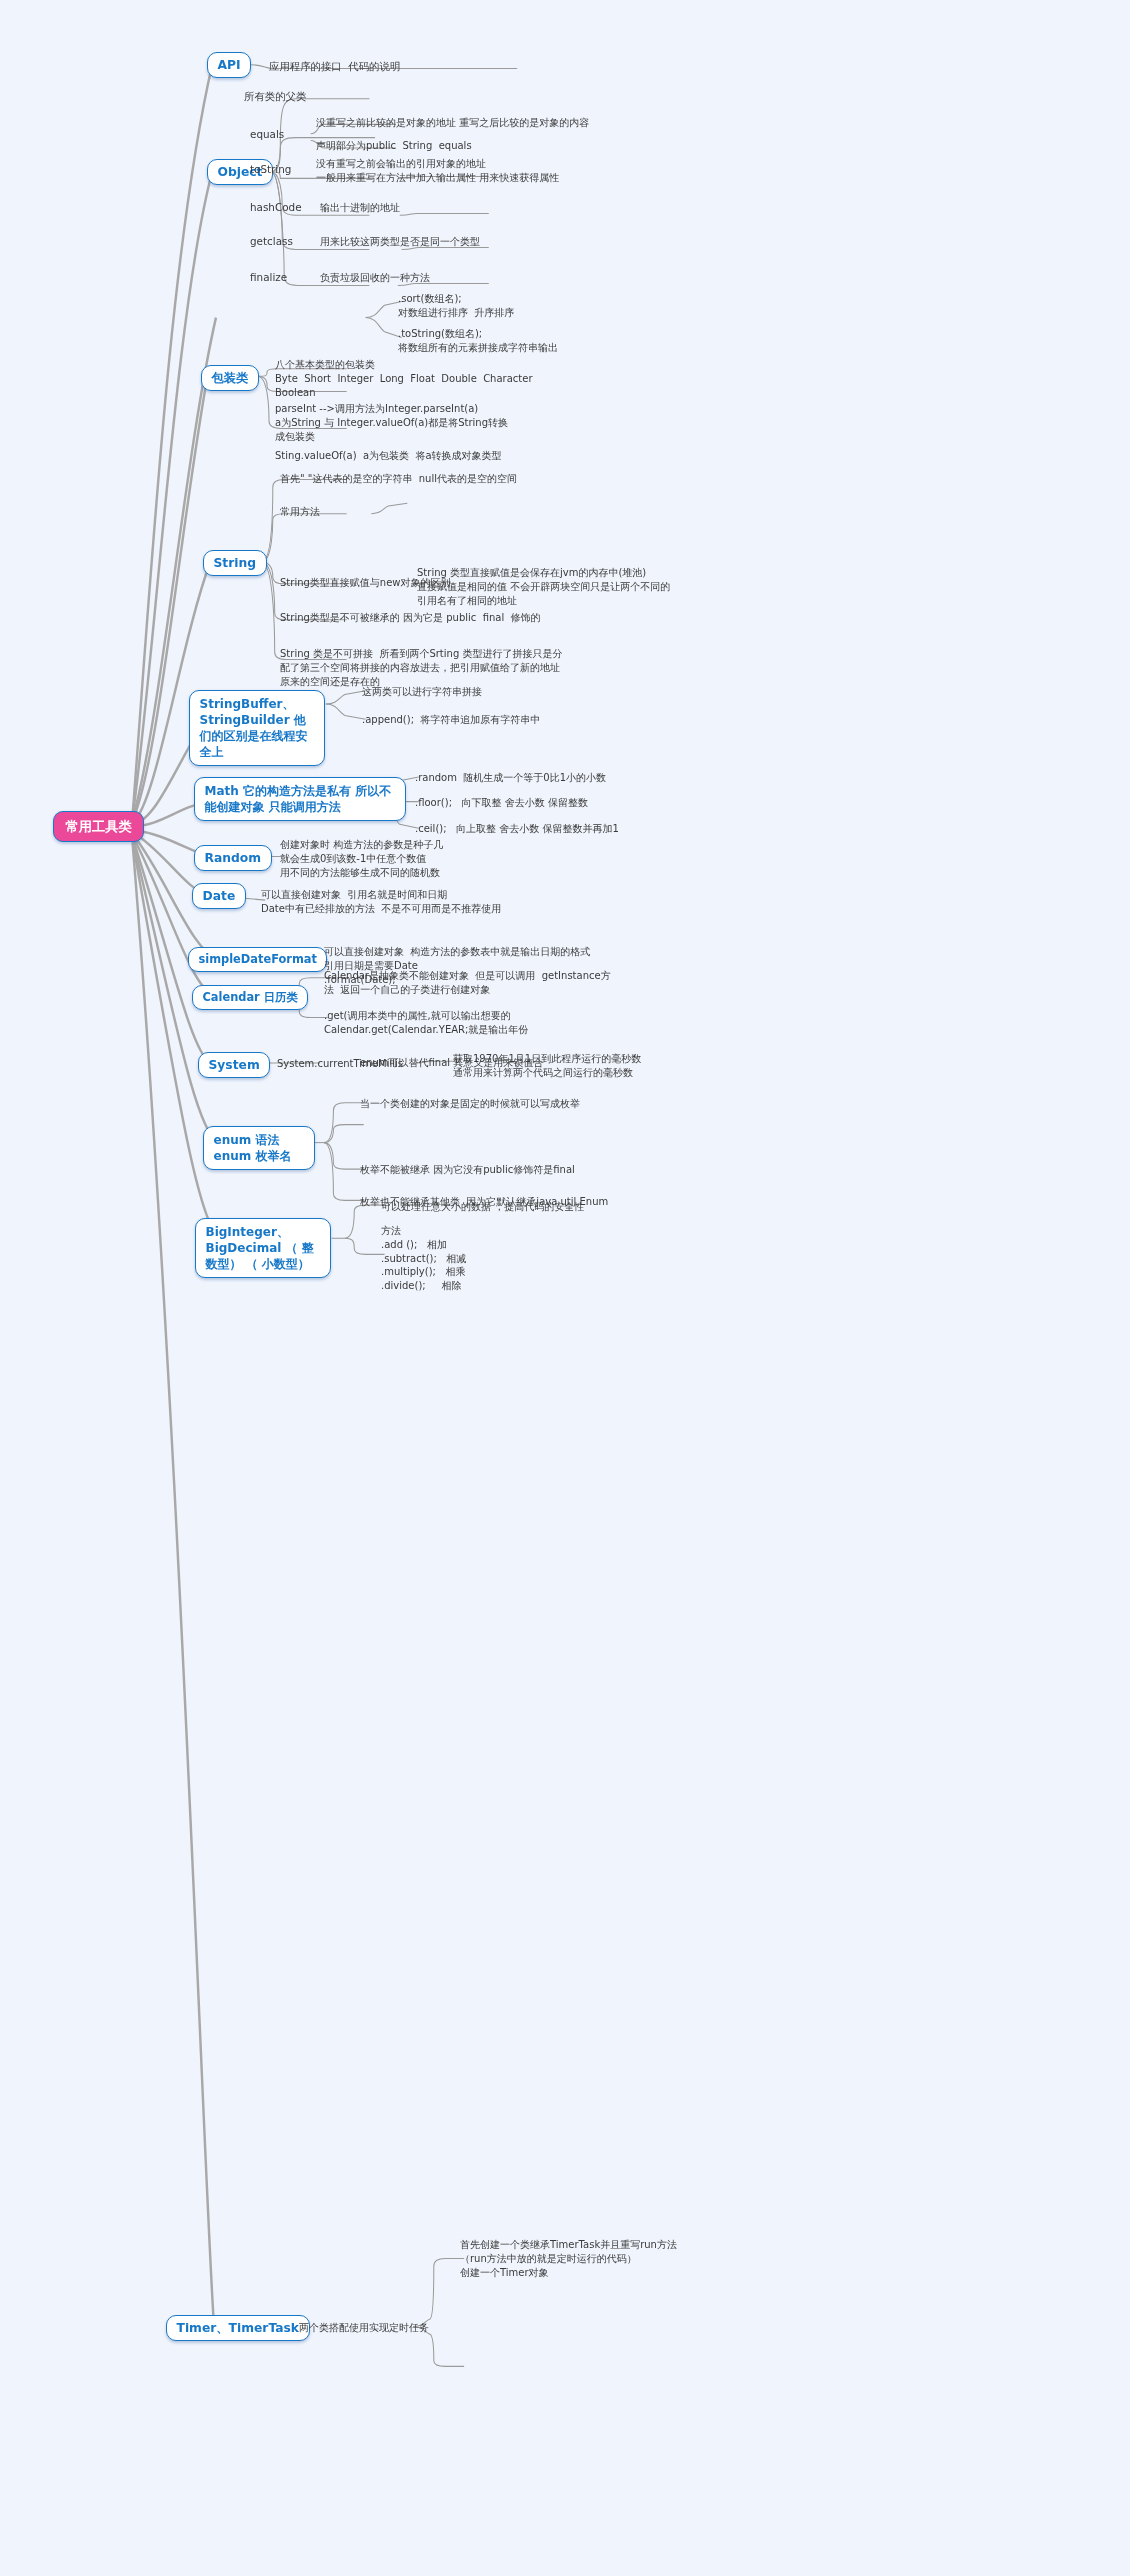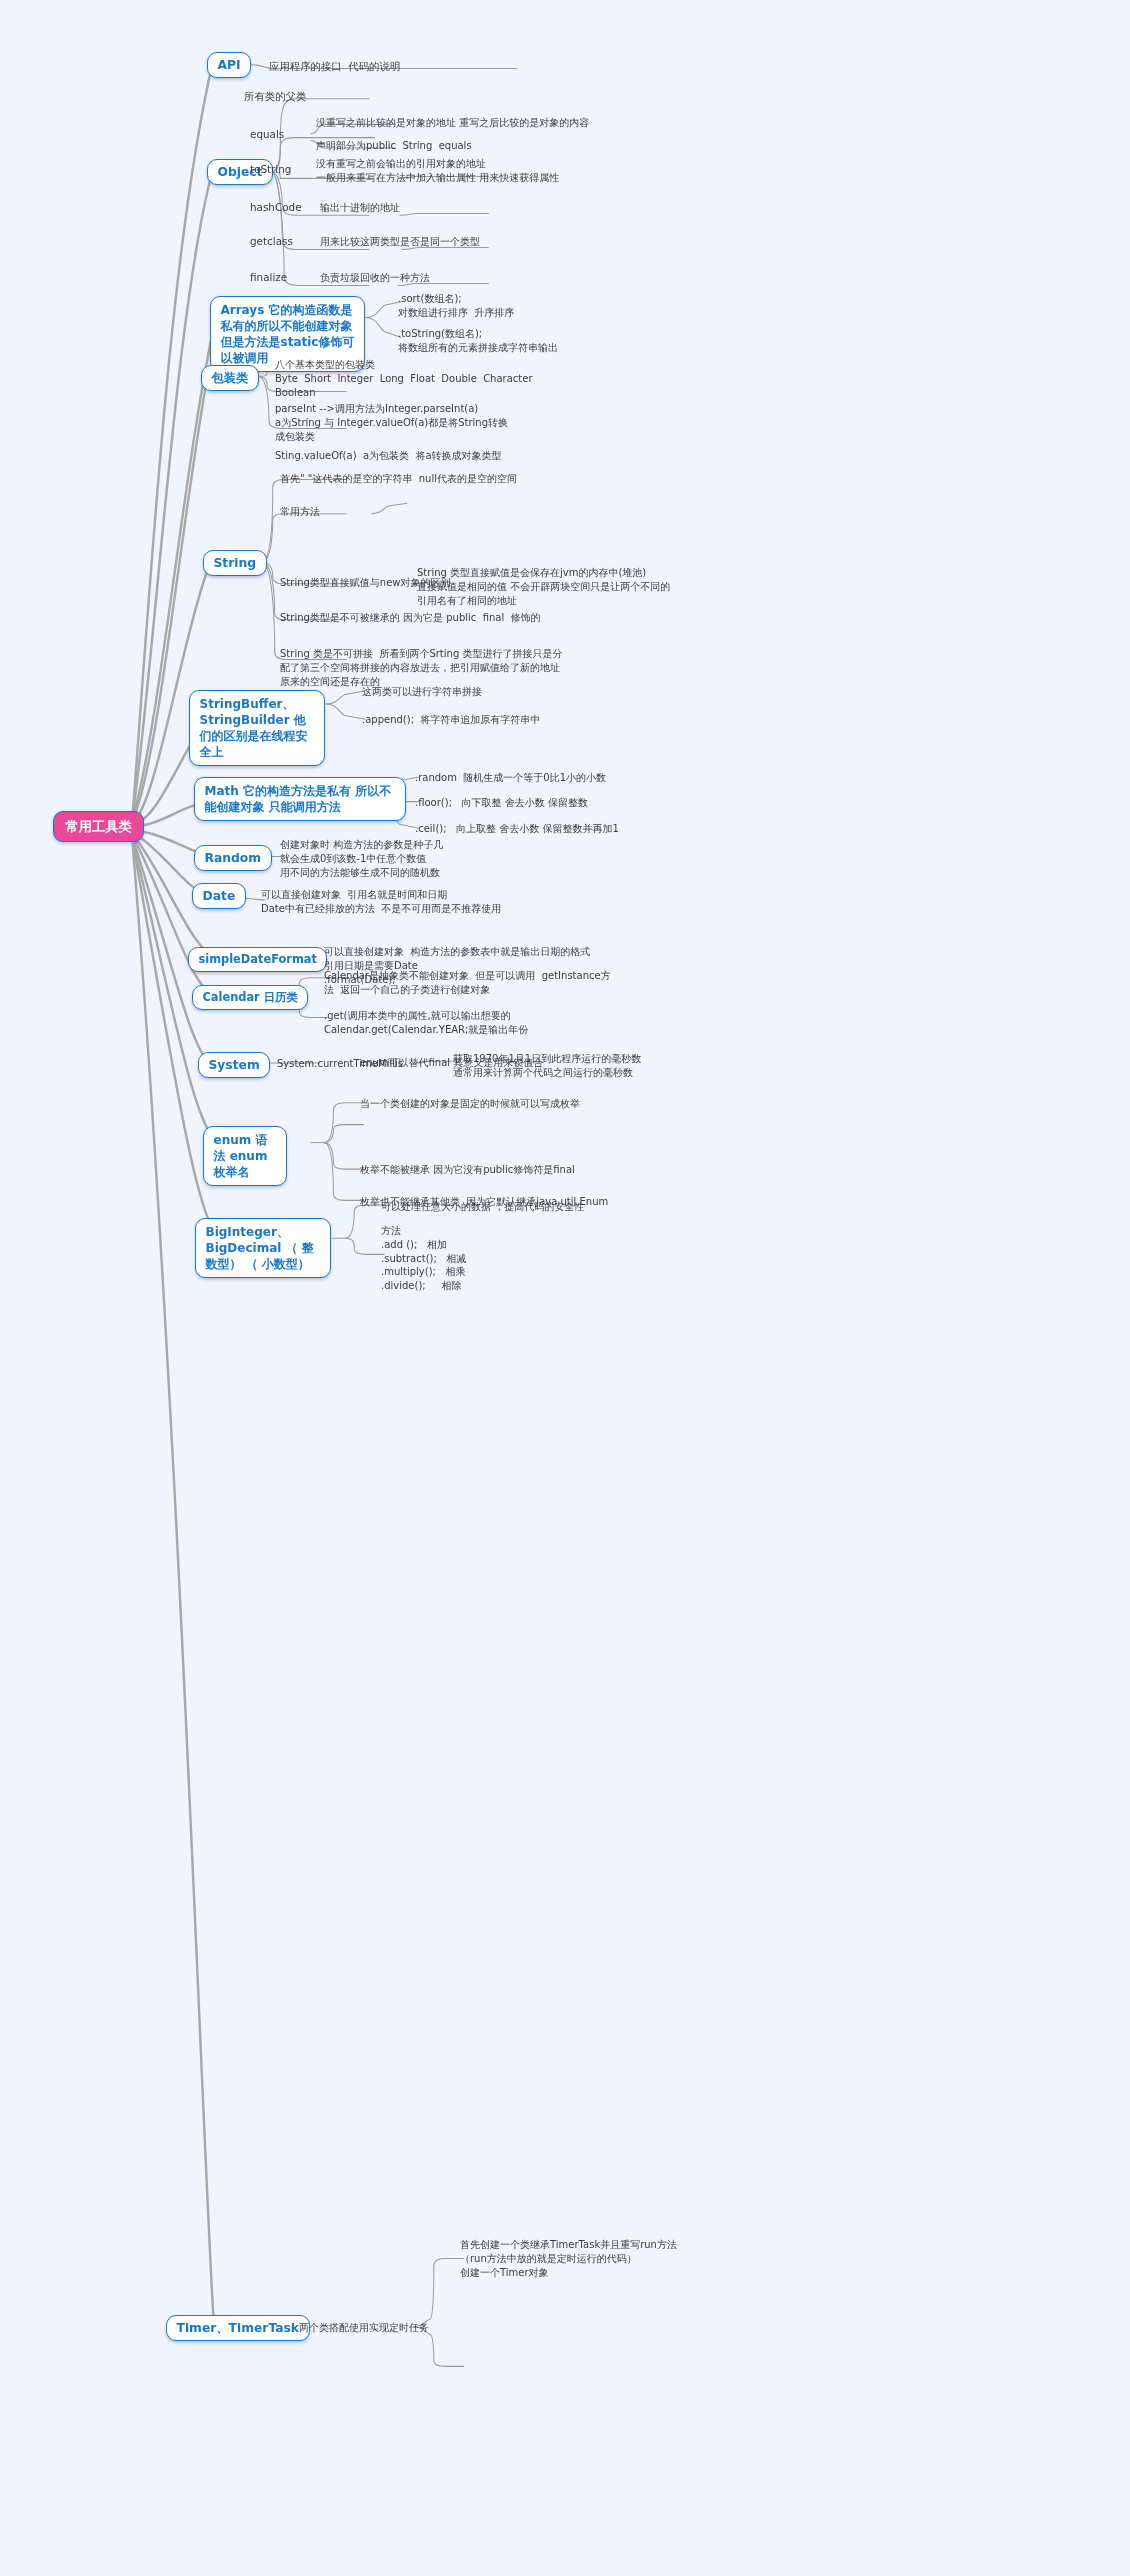--- a/index.html
+++ b/index.html
@@ -168,25 +168,20 @@
   <div class="leaf" style="left:250px;top:162px;">toString</div>
   <div class="leaf sm" style="left:316px;top:157px;">没有重写之前会输出的引用对象的地址
 一般用来重写在方法中加入输出属性 用来快速获得属性</div>
   <div class="leaf" style="left:250px;top:200px;">hashCode</div>
   <div class="leaf sm" style="left:320px;top:201px;">输出十进制的地址</div>
   <div class="leaf" style="left:250px;top:234px;">getclass</div>
   <div class="leaf sm" style="left:320px;top:235px;">用来比较这两类型是否是同一个类型</div>
   <div class="leaf" style="left:250px;top:270px;">finalize</div>
   <div class="leaf sm" style="left:320px;top:271px;">负责垃圾回收的一种方法</div>
 
-  <div class="node" style="left:210px;top:296px;width:155px;">
-    <div class="box lvl1 wide">Arrays
-它的构造函数是私有的所以不能创建对象
-但是方法是static修饰可以被调用</div>
-  </div>
   <div class="leaf sm" style="left:398px;top:292px;">.sort(数组名);
 对数组进行排序  升序排序</div>
   <div class="leaf sm" style="left:398px;top:327px;">.toString(数组名);
 将数组所有的元素拼接成字符串输出</div>
 
   <div class="node" style="left:201px;top:365px;">
     <div class="box lvl1">包装类</div>
   </div>
   <div class="leaf sm" style="left:275px;top:358px;">八个基本类型的包装类
 Byte  Short  Integer  Long  Float  Double  Character
@@ -254,21 +249,21 @@
   <div class="leaf sm" style="left:324px;top:1009px;">.get(调用本类中的属性,就可以输出想要的
 Calendar.get(Calendar.YEAR;就是输出年份</div>
 
   <div class="node" style="left:198px;top:1052px;">
     <div class="box lvl1">System</div>
   </div>
   <div class="leaf sm" style="left:277px;top:1057px;">System.currentTimeMillis</div>
   <div class="leaf sm" style="left:453px;top:1052px;">获取1970年1月1日到此程序运行的毫秒数
 通常用来计算两个代码之间运行的毫秒数</div>
 
-  <div class="node" style="left:203px;top:1126px;width:84px;">
+  <div class="node" style="left:203px;top:1126px;width:112px;">
     <div class="box lvl1 wide">enum
 语法  enum  枚举名</div>
   </div>
   <div class="leaf sm" style="left:360px;top:1097px;">当一个类创建的对象是固定的时候就可以写成枚举</div>
   <div class="leaf sm" style="left:360px;top:1056px;">enum可以替代final 其意义是用来锁值合</div>
   <div class="leaf sm" style="left:360px;top:1163px;">枚举不能被继承 因为它没有public修饰符是final</div>
   <div class="leaf sm" style="left:360px;top:1195px;">枚举也不能继承其他类  因为它默认继承java.util.Enum</div>
 
   <div class="node" style="left:195px;top:1218px;width:136px;">
     <div class="box lvl1 wide">BigInteger、BigDecimal

